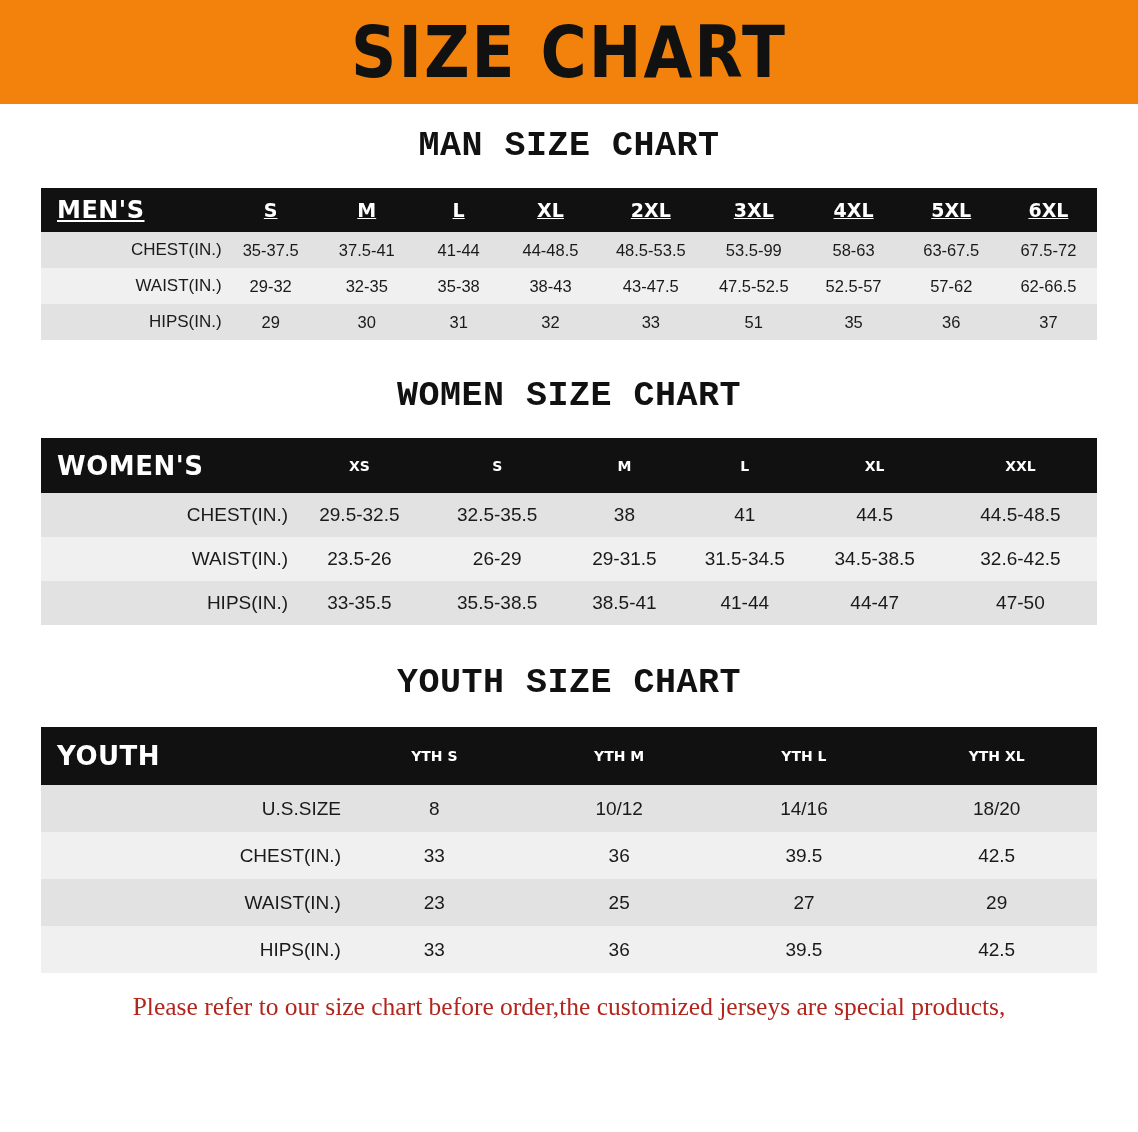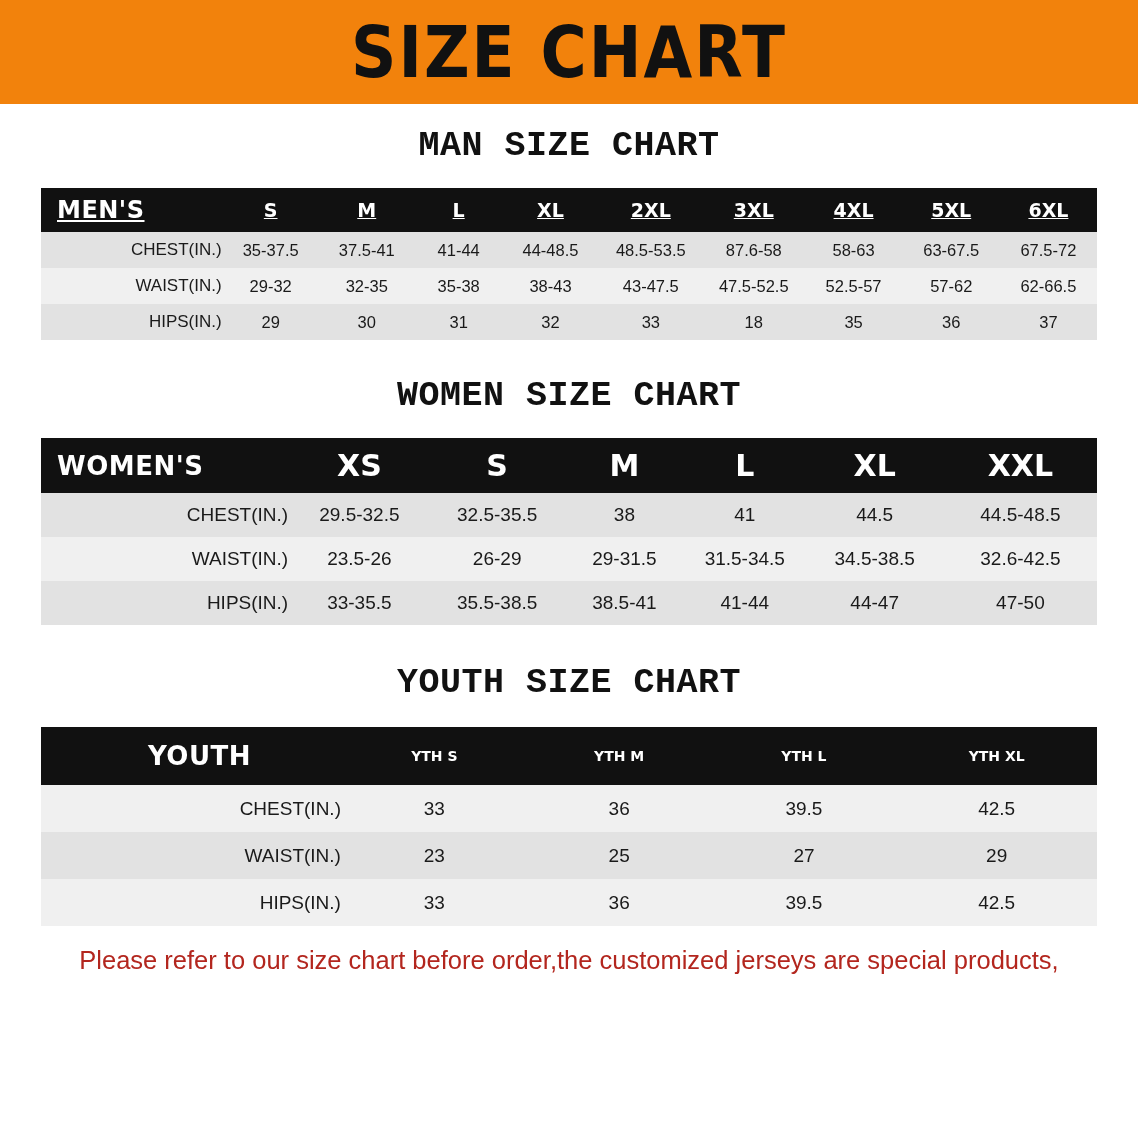--- a/index.html
+++ b/index.html
@@ -89,37 +89,37 @@
   .band-a { background: #e2e2e2; }
   .band-b { background: #f0f0f0; }
 
   
   #men-table thead th { height: 44px; font-size: 19px; text-decoration: underline; }
   #men-table thead th.lead { font-size: 24px; letter-spacing: 0.5px; }
   #men-table tbody td { height: 34px; font-size: 16.5px; }
   #men-table tbody td.rowlabel { font-size: 17px; }
 
   
-  #women-table thead th { height: 55px; font-size: 30px; }
+  #women-table thead th { height: 55px; font-size: 14px; }
   #women-table thead th.lead { font-size: 26px; letter-spacing: 0.5px; }
   #women-table tbody td { height: 42px; font-size: 19px; }
   #women-table tbody td.rowlabel { font-size: 19px; }
 
   
   #youth-table thead th { height: 58px; font-size: 14px; }
-  #youth-table thead th.lead { font-size: 26px; letter-spacing: 0.5px; text-align: center; }
+  #youth-table thead th.lead { font-size: 26px; letter-spacing: 0.5px; }
   #youth-table tbody td { height: 45px; font-size: 19px; }
   #youth-table tbody td.rowlabel { font-size: 19px; }
 
   
   .note {
     margin-top: 16px;
     padding: 0 52px;
     color: #b3261e;
-    font-family: Liberation Sans, sans-serif;
+    font-family: Liberation Serif, serif;
     font-size: 25.5px;
     line-height: 1.42;
     text-align: center;
   }
   .note .line { display: block; }
 </style>
 </head>
 <body>
 
 <div class="page">
@@ -159,21 +159,21 @@
         </tr>
       </thead>
       <tbody>
         <tr class="band-a">
           <td class="rowlabel">CHEST(IN.)</td>
           <td>35-37.5</td>
           <td>37.5-41</td>
           <td>41-44</td>
           <td>44-48.5</td>
           <td>48.5-53.5</td>
-          <td>87.6-58</td>
+          <td>53.5-99</td>
           <td>58-63</td>
           <td>63-67.5</td>
           <td>67.5-72</td>
         </tr>
         <tr class="band-b">
           <td class="rowlabel">WAIST(IN.)</td>
           <td>29-32</td>
           <td>32-35</td>
           <td>35-38</td>
           <td>38-43</td>
@@ -183,21 +183,21 @@
           <td>57-62</td>
           <td>62-66.5</td>
         </tr>
         <tr class="band-a">
           <td class="rowlabel">HIPS(IN.)</td>
           <td>29</td>
           <td>30</td>
           <td>31</td>
           <td>32</td>
           <td>33</td>
-          <td>18</td>
+          <td>51</td>
           <td>35</td>
           <td>36</td>
           <td>37</td>
         </tr>
       </tbody>
     </table>
   </div>
 
   <div class="section-title wst">WOMEN SIZE CHART</div>
 
@@ -269,20 +269,27 @@
       <thead>
         <tr>
           <th class="lead">YOUTH</th>
           <th>YTH S</th>
           <th>YTH M</th>
           <th>YTH L</th>
           <th>YTH XL</th>
         </tr>
       </thead>
       <tbody>
+        <tr class="band-a">
+          <td class="rowlabel">U.S.SIZE</td>
+          <td>8</td>
+          <td>10/12</td>
+          <td>14/16</td>
+          <td>18/20</td>
+        </tr>
         <tr class="band-b">
           <td class="rowlabel">CHEST(IN.)</td>
           <td>33</td>
           <td>36</td>
           <td>39.5</td>
           <td>42.5</td>
         </tr>
         <tr class="band-a">
           <td class="rowlabel">WAIST(IN.)</td>
           <td>23</td>

